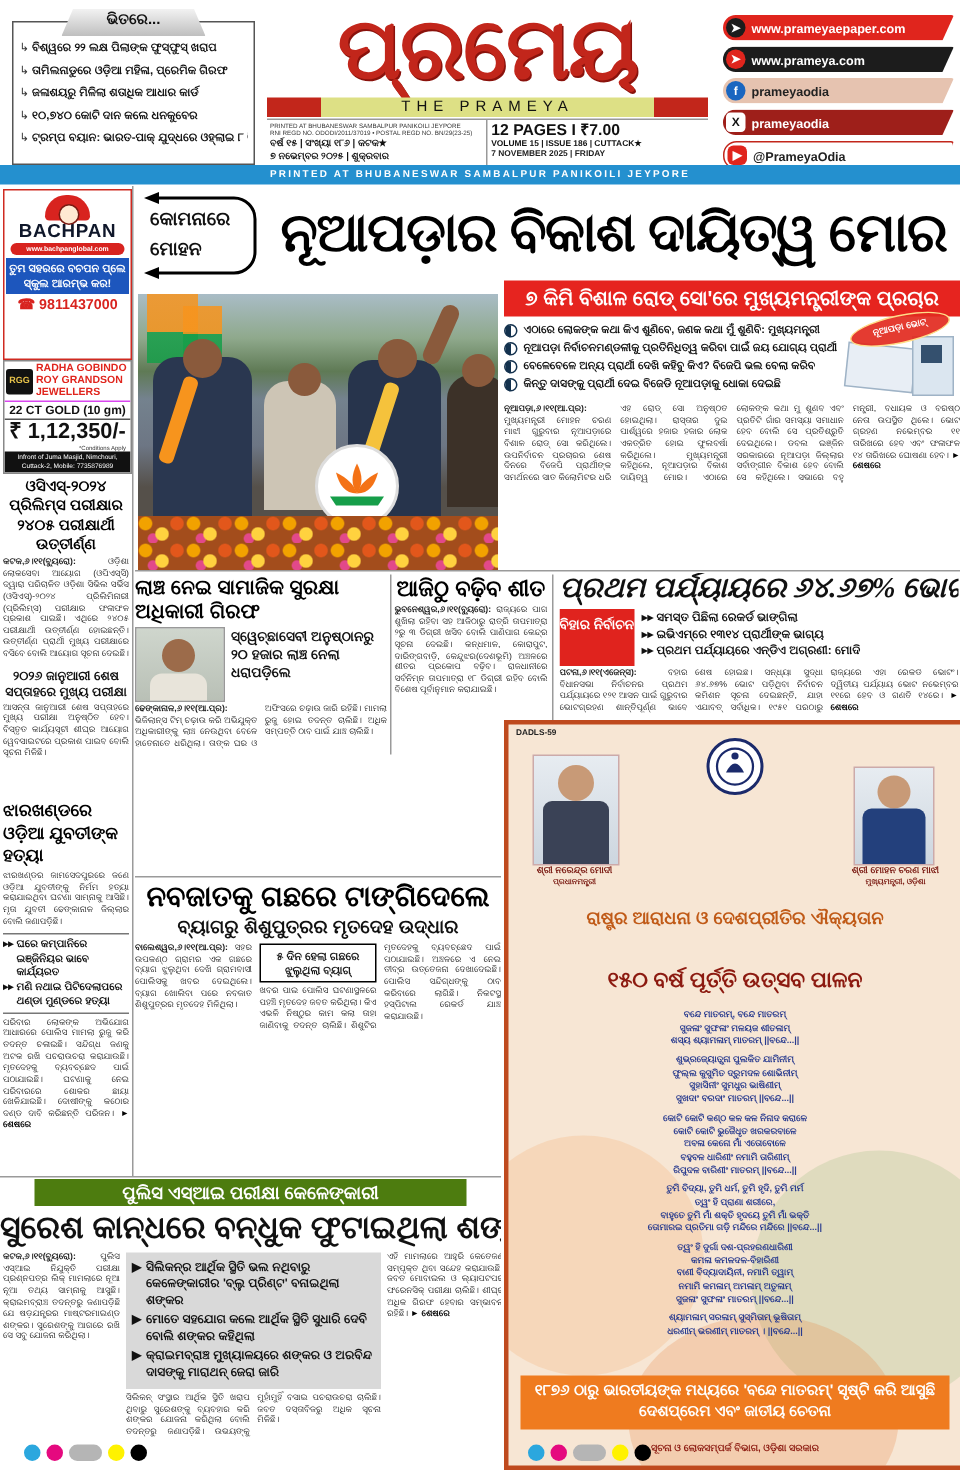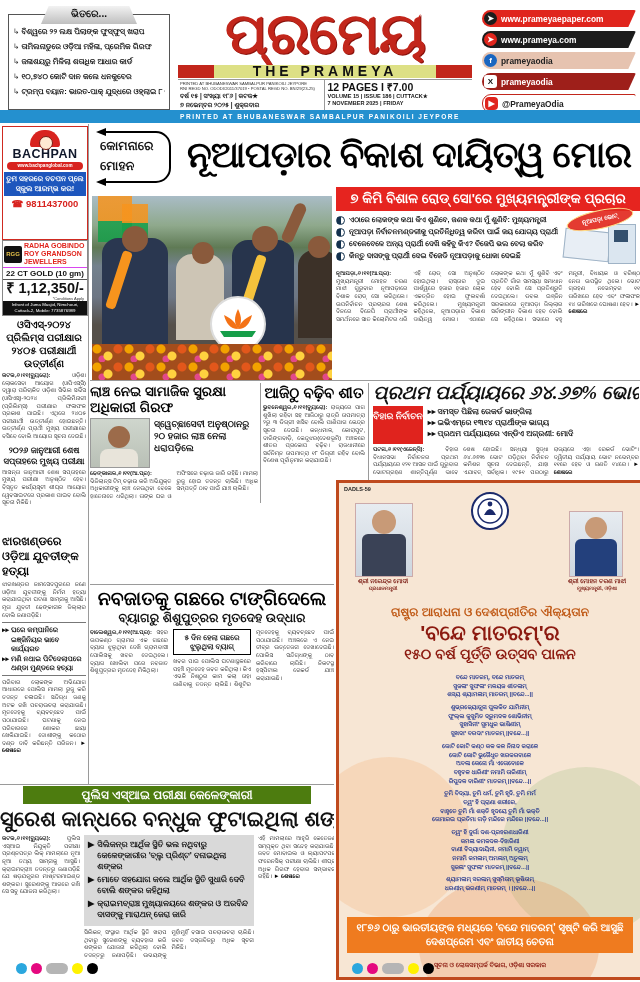--- a/index.html
+++ b/index.html
@@ -16,21 +16,21 @@
     font-size:10px;font-weight:800;text-align:center;line-height:15px;}
   .inside-list{margin:9px 4px 0 4px;}
   .inside-item{font-size:7.6px;font-weight:800;line-height:15px;white-space:nowrap;overflow:hidden;}
   .inside-item .arr{color:#333;font-weight:400;margin-right:2px;}
 
   .masthead{left:178px;top:4px;width:294px;text-align:center;}
   .mast-title{font-size:57px;line-height:60px;font-weight:900;color:#c2261b;
     text-shadow:1px 1px 0 #8a120c;letter-spacing:-1px;font-family:"Liberation Serif",serif;}
   .mast-bar{display:flex;align-items:stretch;height:13px;margin-top:1px;}
   .mast-bar .rb{width:36px;background:#c2261b;}
-  .mast-bar .tp{flex:1;background:#dde085;color:#111;font-size:14px;font-weight:700;letter-spacing:4px;line-height:13px;}
+  .mast-bar .tp{flex:1;background:#dde085;color:#111;font-size:10px;font-weight:400;letter-spacing:4px;line-height:13px;}
   .mast-info{display:flex;border-top:1px solid #999;margin-top:1px;text-align:left;}
   .mi-left{width:50%;padding:1px 2px;border-right:1px solid #999;}
   .mi-left .tiny{font-size:4.2px;color:#333;line-height:5px;white-space:nowrap;overflow:hidden;}
   .mi-left .od{font-size:6.4px;font-weight:700;line-height:9px;white-space:nowrap;overflow:hidden;}
   .mi-right{width:50%;padding:1px 3px;}
   .mi-right .pp{font-size:10.5px;font-weight:900;line-height:12px;}
   .mi-right .vl{font-size:5.6px;font-weight:800;line-height:7px;white-space:nowrap;}
   .mi-right .dl{font-size:5.6px;font-weight:800;line-height:7px;color:#222;}
 
   .social{right:4px;top:10px;width:154px;}
@@ -146,21 +146,21 @@
   .gov-code{position:absolute;left:5px;top:3px;font-size:5.5px;font-weight:800;color:#222;}
   .gov-emblem{position:absolute;left:50%;top:8px;transform:translateX(-50%);}
   .gport{position:absolute;border:1px solid #caa;background:linear-gradient(180deg,#e7ecf1 0,#cdd6df 100%);}
   .gport .gh{position:absolute;left:50%;transform:translateX(-50%);border-radius:50%;background:#c89a77;}
   .gport .gv{position:absolute;left:50%;transform:translateX(-50%);border-radius:6px 6px 0 0;background:#2c3550;}
   .gcap{position:absolute;text-align:center;color:#7a1a12;}
   .gcap .n{font-size:6.2px;font-weight:900;line-height:8px;}
   .gcap .r{font-size:5.2px;font-weight:700;line-height:7px;}
   .gov-h1{position:absolute;left:0;top:122px;width:100%;text-align:center;color:#c05a17;font-size:12px;font-weight:900;}
   .gov-h2{position:absolute;left:0;top:138px;width:100%;text-align:center;color:#8c1a10;font-size:21px;font-weight:900;}
-  .gov-h3{position:absolute;left:0;top:163px;width:100%;text-align:center;color:#8c1a10;font-size:14.5px;font-weight:900;}
+  .gov-h3{position:absolute;left:0;top:163px;width:100%;text-align:center;color:#8c1a10;font-size:14.5px;font-weight:900;font-family:Liberation Serif, serif;}
   .gov-song{position:absolute;left:8px;top:186px;width:286px;text-align:center;}
   .gov-song p{margin:4px 0;color:#2a3c8f;font-size:6px;font-weight:700;line-height:1.45;white-space:pre-line;}
   .gov-banner{position:absolute;left:8px;bottom:24px;width:286px;background:#ef7b1f;color:#fff;
     font-size:10.2px;font-weight:900;text-align:center;line-height:14px;padding:4px 2px;box-sizing:border-box;}
   .gov-footer{position:absolute;left:0;bottom:8px;width:100%;text-align:center;color:#8c1a10;font-size:6.4px;font-weight:800;}
 
   
   .art-newborn{left:90px;top:588px;width:244px;height:196px;overflow:hidden;}
   .nb-hl{font-size:19px;line-height:22px;text-align:center;}
   .nb-sub{font-size:12.5px;font-weight:900;text-align:center;line-height:15px;margin:1px 0 3px;}
@@ -422,21 +422,20 @@
     </div>
     <div class="gport" style="right:18px;top:28px;width:52px;height:64px;">
       <div class="gh" style="top:5px;width:22px;height:22px;"></div>
       <div class="gv" style="top:27px;width:42px;height:37px;background:#23407c;"></div>
     </div>
     <div class="gcap" style="right:6px;top:94px;width:76px;">
       <div class="n">ଶ୍ରୀ ମୋହନ ଚରଣ ମାଝୀ</div>
       <div class="r">ମୁଖ୍ୟମନ୍ତ୍ରୀ, ଓଡ଼ିଶା</div>
     </div>
     <div class="gov-h1">ରାଷ୍ଟ୍ର ଆରାଧନା ଓ ଦେଶପ୍ରୀତିର ଐକ୍ୟତାନ</div>
-    <div class="gov-h2">'ବନ୍ଦେ ମାତରମ୍'ର</div>
     <div class="gov-h3">୧୫୦ ବର୍ଷ ପୂର୍ତ୍ତି ଉତ୍ସବ ପାଳନ</div>
     <div class="gov-song">
       <p>ବନ୍ଦେ ମାତରମ୍, ବନ୍ଦେ ମାତରମ୍
 ସୁଜଳାଂ ସୁଫଳାଂ ମଳୟଜ ଶୀତଳାମ୍
 ଶସ୍ୟ ଶ୍ୟାମଳାମ୍ ମାତରମ୍ ||ବନ୍ଦେ...||</p>
       <p>ଶୁଭ୍ରଜ୍ୟୋତ୍ସ୍ନା ପୁଲକିତ ଯାମିନୀମ୍
 ଫୁଲ୍ଲ କୁସୁମିତ ଦ୍ରୁମଦଳ ଶୋଭିନୀମ୍
 ସୁହାସିନୀଂ ସୁମଧୁର ଭାଷିଣୀମ୍
 ସୁଖଦାଂ ବରଦାଂ ମାତରମ୍ ||ବନ୍ଦେ...||</p>
       <p>କୋଟି କୋଟି କଣ୍ଠ କଳ କଳ ନିନାଦ କରାଳେ

